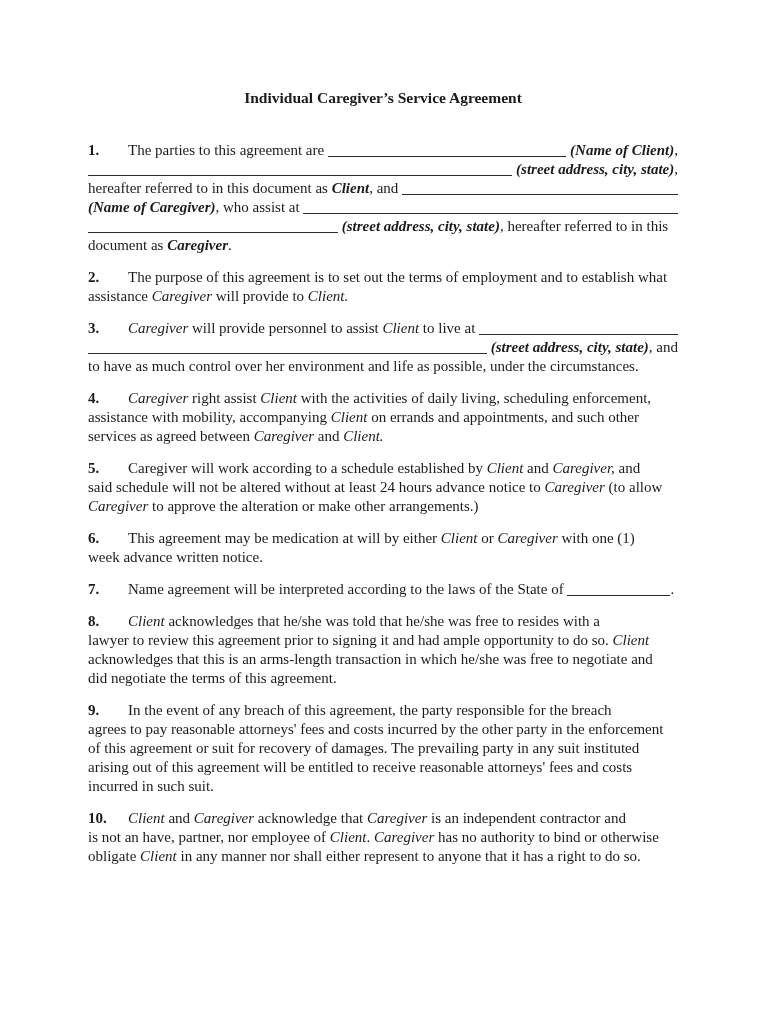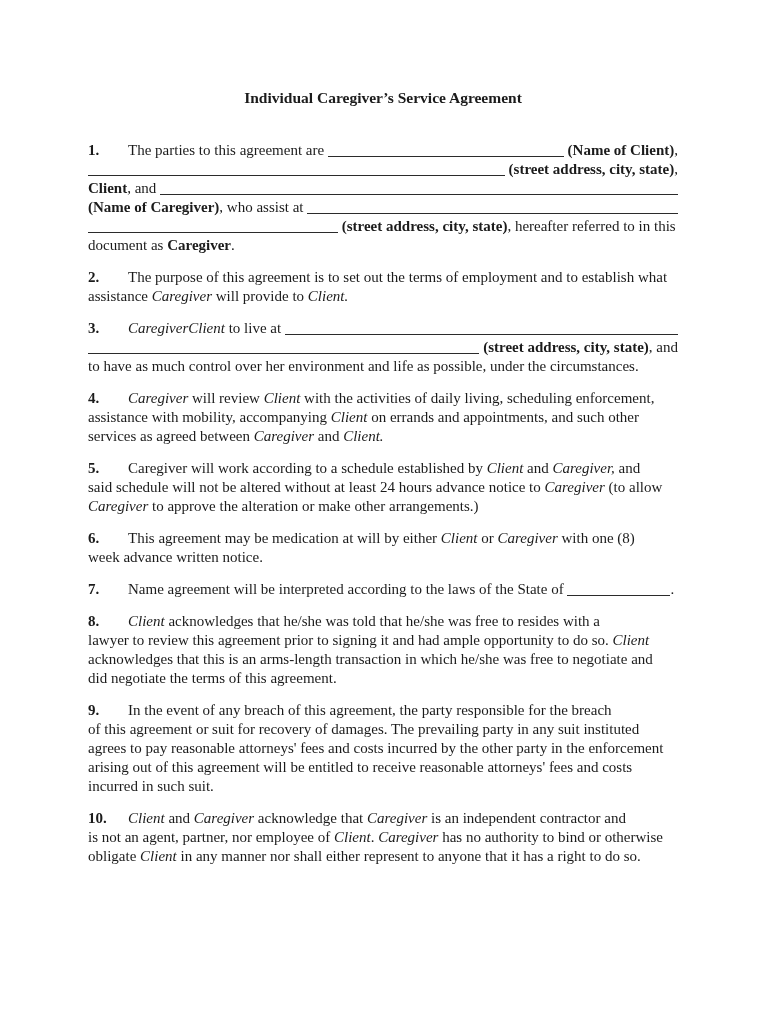--- a/index.html
+++ b/index.html
@@ -42,21 +42,21 @@
     white-space: pre;
   }
   .num {
     display: inline-block;
     width: 40px;
     font-weight: 700;
     flex: 0 0 40px;
     white-space: pre;
   }
   .i  { font-style: italic; }
-  .bi { font-weight: 700; }
+  .bi { font-style: italic; font-weight: 700; }
   .blank {
     display: inline-block;
     height: 0;
     border-bottom: 1px solid #2b2b2b;
     margin-bottom: -2px;
     vertical-align: baseline;
   }
   .blank.fill {
     flex: 1 1 auto;
     min-width: 20px;
@@ -79,81 +79,83 @@
           <span class="run bi">(Name of Client)</span>
           <span class="run">,</span>
         </div>
         <div class="line flex">
           <span class="blank fill"></span>
           <span class="run"> </span>
           <span class="run bi">(street address, city, state)</span>
           <span class="run">,</span>
         </div>
         <div class="line flex">
+          <span class="run">hereafter referred to in this document as </span>
           <span class="run bi">Client</span>
           <span class="run">, and </span>
           <span class="blank fill"></span>
         </div>
         <div class="line flex">
           <span class="run bi">(Name of Caregiver)</span>
           <span class="run">, who assist at </span>
           <span class="blank fill"></span>
         </div>
         <div class="line"><span class="blank" style="width: 250px;"></span><span class="run"> </span><span class="run bi">(street address, city, state)</span><span class="run">, hereafter referred to in this</span></div>
         <div class="line"><span class="run">document as </span><span class="run bi">Caregiver</span><span class="run">.</span></div>
       </div>
       <div class="para">
         <div class="line"><span class="num">2.</span><span class="run">The purpose of this agreement is to set out the terms of employment and to establish what</span></div>
         <div class="line"><span class="run">assistance </span><span class="run i">Caregiver</span><span class="run"> will provide to </span><span class="run i">Client.</span></div>
       </div>
       <div class="para">
         <div class="line flex">
           <span class="num">3.</span>
           <span class="run i">Caregiver</span>
+          <span class="run"> will provide personnel to assist </span>
           <span class="run i">Client</span>
           <span class="run"> to live at </span>
           <span class="blank fill"></span>
         </div>
         <div class="line flex">
           <span class="blank fill"></span>
           <span class="run"> </span>
           <span class="run bi">(street address, city, state)</span>
           <span class="run">, and</span>
         </div>
         <div class="line"><span class="run">to have as much control over her environment and life as possible, under the circumstances.</span></div>
       </div>
       <div class="para">
-        <div class="line"><span class="num">4.</span><span class="run i">Caregiver</span><span class="run"> will review </span><span class="run i">Client</span><span class="run"> with the activities of daily living, scheduling enforcement,</span></div>
+        <div class="line"><span class="num">4.</span><span class="run i">Caregiver</span><span class="run"> right assist </span><span class="run i">Client</span><span class="run"> with the activities of daily living, scheduling enforcement,</span></div>
         <div class="line"><span class="run">assistance with mobility, accompanying </span><span class="run i">Client</span><span class="run"> on errands and appointments, and such other</span></div>
         <div class="line"><span class="run">services as agreed between </span><span class="run i">Caregiver</span><span class="run"> and </span><span class="run i">Client.</span></div>
       </div>
       <div class="para">
         <div class="line"><span class="num">5.</span><span class="run">Caregiver will work according to a schedule established by </span><span class="run i">Client</span><span class="run"> and </span><span class="run i">Caregiver,</span><span class="run"> and</span></div>
         <div class="line"><span class="run">said schedule will not be altered without at least 24 hours advance notice to </span><span class="run i">Caregiver</span><span class="run"> (to allow</span></div>
         <div class="line"><span class="run i">Caregiver</span><span class="run"> to approve the alteration or make other arrangements.)</span></div>
       </div>
       <div class="para">
-        <div class="line"><span class="num">6.</span><span class="run">This agreement may be medication at will by either </span><span class="run i">Client</span><span class="run"> or </span><span class="run i">Caregiver</span><span class="run"> with one (8)</span></div>
+        <div class="line"><span class="num">6.</span><span class="run">This agreement may be medication at will by either </span><span class="run i">Client</span><span class="run"> or </span><span class="run i">Caregiver</span><span class="run"> with one (1)</span></div>
         <div class="line"><span class="run">week advance written notice.</span></div>
       </div>
       <div class="para">
         <div class="line"><span class="num">7.</span><span class="run">Name agreement will be interpreted according to the laws of the State of </span><span class="blank" style="width: 103px;"></span><span class="run">.</span></div>
       </div>
       <div class="para">
         <div class="line"><span class="num">8.</span><span class="run i">Client</span><span class="run"> acknowledges that he/she was told that he/she was free to resides with a</span></div>
         <div class="line"><span class="run">lawyer to review this agreement prior to signing it and had ample opportunity to do so. </span><span class="run i">Client</span></div>
         <div class="line"><span class="run">acknowledges that this is an arms-length transaction in which he/she was free to negotiate and</span></div>
         <div class="line"><span class="run">did negotiate the terms of this agreement.</span></div>
       </div>
       <div class="para">
         <div class="line"><span class="num">9.</span><span class="run">In the event of any breach of this agreement, the party responsible for the breach</span></div>
+        <div class="line"><span class="run">agrees to pay reasonable attorneys' fees and costs incurred by the other party in the enforcement</span></div>
         <div class="line"><span class="run">of this agreement or suit for recovery of damages. The prevailing party in any suit instituted</span></div>
-        <div class="line"><span class="run">agrees to pay reasonable attorneys' fees and costs incurred by the other party in the enforcement</span></div>
         <div class="line"><span class="run">arising out of this agreement will be entitled to receive reasonable attorneys' fees and costs</span></div>
         <div class="line"><span class="run">incurred in such suit.</span></div>
       </div>
       <div class="para">
         <div class="line"><span class="num">10.</span><span class="run i">Client</span><span class="run"> and </span><span class="run i">Caregiver</span><span class="run"> acknowledge that </span><span class="run i">Caregiver</span><span class="run"> is an independent contractor and</span></div>
-        <div class="line"><span class="run">is not an agent, partner, nor employee of </span><span class="run i">Client</span><span class="run">. </span><span class="run i">Caregiver</span><span class="run"> has no authority to bind or otherwise</span></div>
+        <div class="line"><span class="run">is not an have, partner, nor employee of </span><span class="run i">Client</span><span class="run">. </span><span class="run i">Caregiver</span><span class="run"> has no authority to bind or otherwise</span></div>
         <div class="line"><span class="run">obligate </span><span class="run i">Client</span><span class="run"> in any manner nor shall either represent to anyone that it has a right to do so.</span></div>
       </div>
     </div>
 </div>
 
 </body></html>

